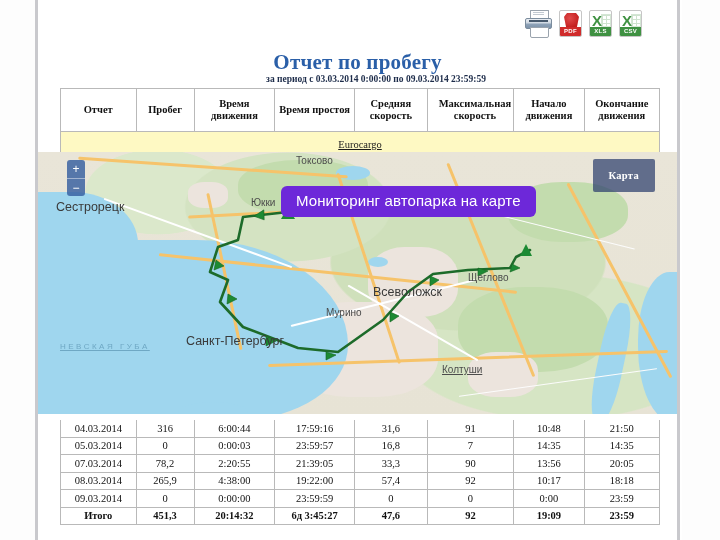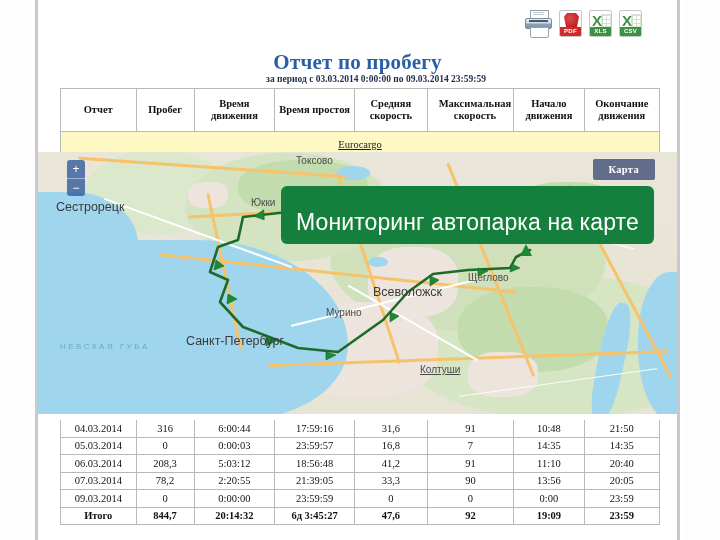--- a/index.html
+++ b/index.html
@@ -126,27 +126,27 @@
   #zoomctl{position:absolute;left:29px;top:8px;width:18px;height:36px;
     background:rgba(54,94,160,.82);border-radius:3px;
     display:flex;flex-direction:column;overflow:hidden;}
   #zoomctl div{flex:1;color:#fff;font-family:"Liberation Sans",sans-serif;font-size:12px;
     text-align:center;line-height:18px;}
   #zoomctl .zsep{flex:none;height:1px;background:rgba(255,255,255,.45);line-height:0;}
 
   
   #mapbtn{position:absolute;right:22px;top:7px;background:rgba(44,62,110,.72);
     color:#fff;font-family:"Liberation Serif",serif;font-weight:bold;font-size:10.5px;
-    padding:5px 16px;border-radius:2px;letter-spacing:.3px;}
+    padding:11px 16px;border-radius:2px;letter-spacing:.3px;}
 
   
   #banner{position:absolute;left:281px;top:186px;
-    background:#15803d;color:#fff;border-radius:6px;
-    font-family:"Liberation Sans",sans-serif;font-size:23px;
-    padding:23px 15px 8px 15px;white-space:nowrap;letter-spacing:.1px;}
+    background:#6d28d9;color:#fff;border-radius:6px;
+    font-family:"Liberation Sans",sans-serif;font-size:15px;
+    padding:6px 15px 8px 15px;white-space:nowrap;letter-spacing:.1px;}
 
   
   #wm{position:absolute;left:592px;top:498px;font-family:"Liberation Sans",sans-serif;
     font-size:27px;font-weight:bold;color:rgba(120,120,120,.30);letter-spacing:-1px;}
 </style>
 </head>
 <body>
 
 <div id="stage">
 
@@ -248,52 +248,52 @@
           <td>05.03.2014</td>
           <td>0</td>
           <td>0:00:03</td>
           <td>23:59:57</td>
           <td>16,8</td>
           <td>7</td>
           <td>14:35</td>
           <td>14:35</td>
         </tr>
         <tr>
-          <td>06.03.2014</td>
-          <td>208,3</td>
-          <td>5:03:12</td>
-          <td>18:56:48</td>
-          <td>41,2</td>
-          <td>91</td>
-          <td>11:10</td>
-          <td>20:40</td>
-        </tr>
-        <tr>
           <td>07.03.2014</td>
           <td>78,2</td>
           <td>2:20:55</td>
           <td>21:39:05</td>
           <td>33,3</td>
           <td>90</td>
           <td>13:56</td>
           <td>20:05</td>
         </tr>
         <tr>
+          <td>08.03.2014</td>
+          <td>265,9</td>
+          <td>4:38:00</td>
+          <td>19:22:00</td>
+          <td>57,4</td>
+          <td>92</td>
+          <td>10:17</td>
+          <td>18:18</td>
+        </tr>
+        <tr>
           <td>09.03.2014</td>
           <td>0</td>
           <td>0:00:00</td>
           <td>23:59:59</td>
           <td>0</td>
           <td>0</td>
           <td>0:00</td>
           <td>23:59</td>
         </tr>
         <tr class="total">
           <td>Итого</td>
-          <td>844,7</td>
+          <td>451,3</td>
           <td>20:14:32</td>
           <td>6д 3:45:27</td>
           <td>47,6</td>
           <td>92</td>
           <td>19:09</td>
           <td>23:59</td>
         </tr>
       </tbody>
     </table>
   </div>
@@ -350,22 +350,22 @@
       <polygon points="250,55 257,67 243,67" fill="#1c8a33"></polygon>
     </svg>
 
     <div class="mlabel lb-big" style="left:18px;top:48px;">Сестрорецк</div>
     <div class="mlabel lb-big" style="left:148px;top:182px;">Санкт-Петербург</div>
     <div class="mlabel lb-big" style="left:335px;top:133px;">Всеволожск</div>
     <div class="mlabel lb-mid" style="left:258px;top:3px;">Токсово</div>
     <div class="mlabel lb-mid" style="left:213px;top:45px;">Юкки</div>
     <div class="mlabel lb-mid" style="left:288px;top:113px;margin-top:42px;">Мурино</div>
     <div class="mlabel lb-mid" style="left:430px;top:120px;">Щеглово</div>
-    <div class="mlabel lb-mid" style="left:382px;top:212px;text-decoration:underline;">Колтуши</div>
-    <div class="mlabel lb-water" style="left:22px;top:190px;">НЕВСКАЯ ГУБА</div>
+    <div class="mlabel lb-mid" style="left:404px;top:212px;text-decoration:underline;">Колтуши</div>
+    <div class="mlabel lb-water" style="left:22px;top:190px;text-decoration:underline;">НЕВСКАЯ ГУБА</div>
 
     <div id="zoomctl">
       <div>+</div>
       <div class="zsep"></div>
       <div>−</div>
     </div>
 
     <div id="mapbtn">Карта</div>
   </div>
 

